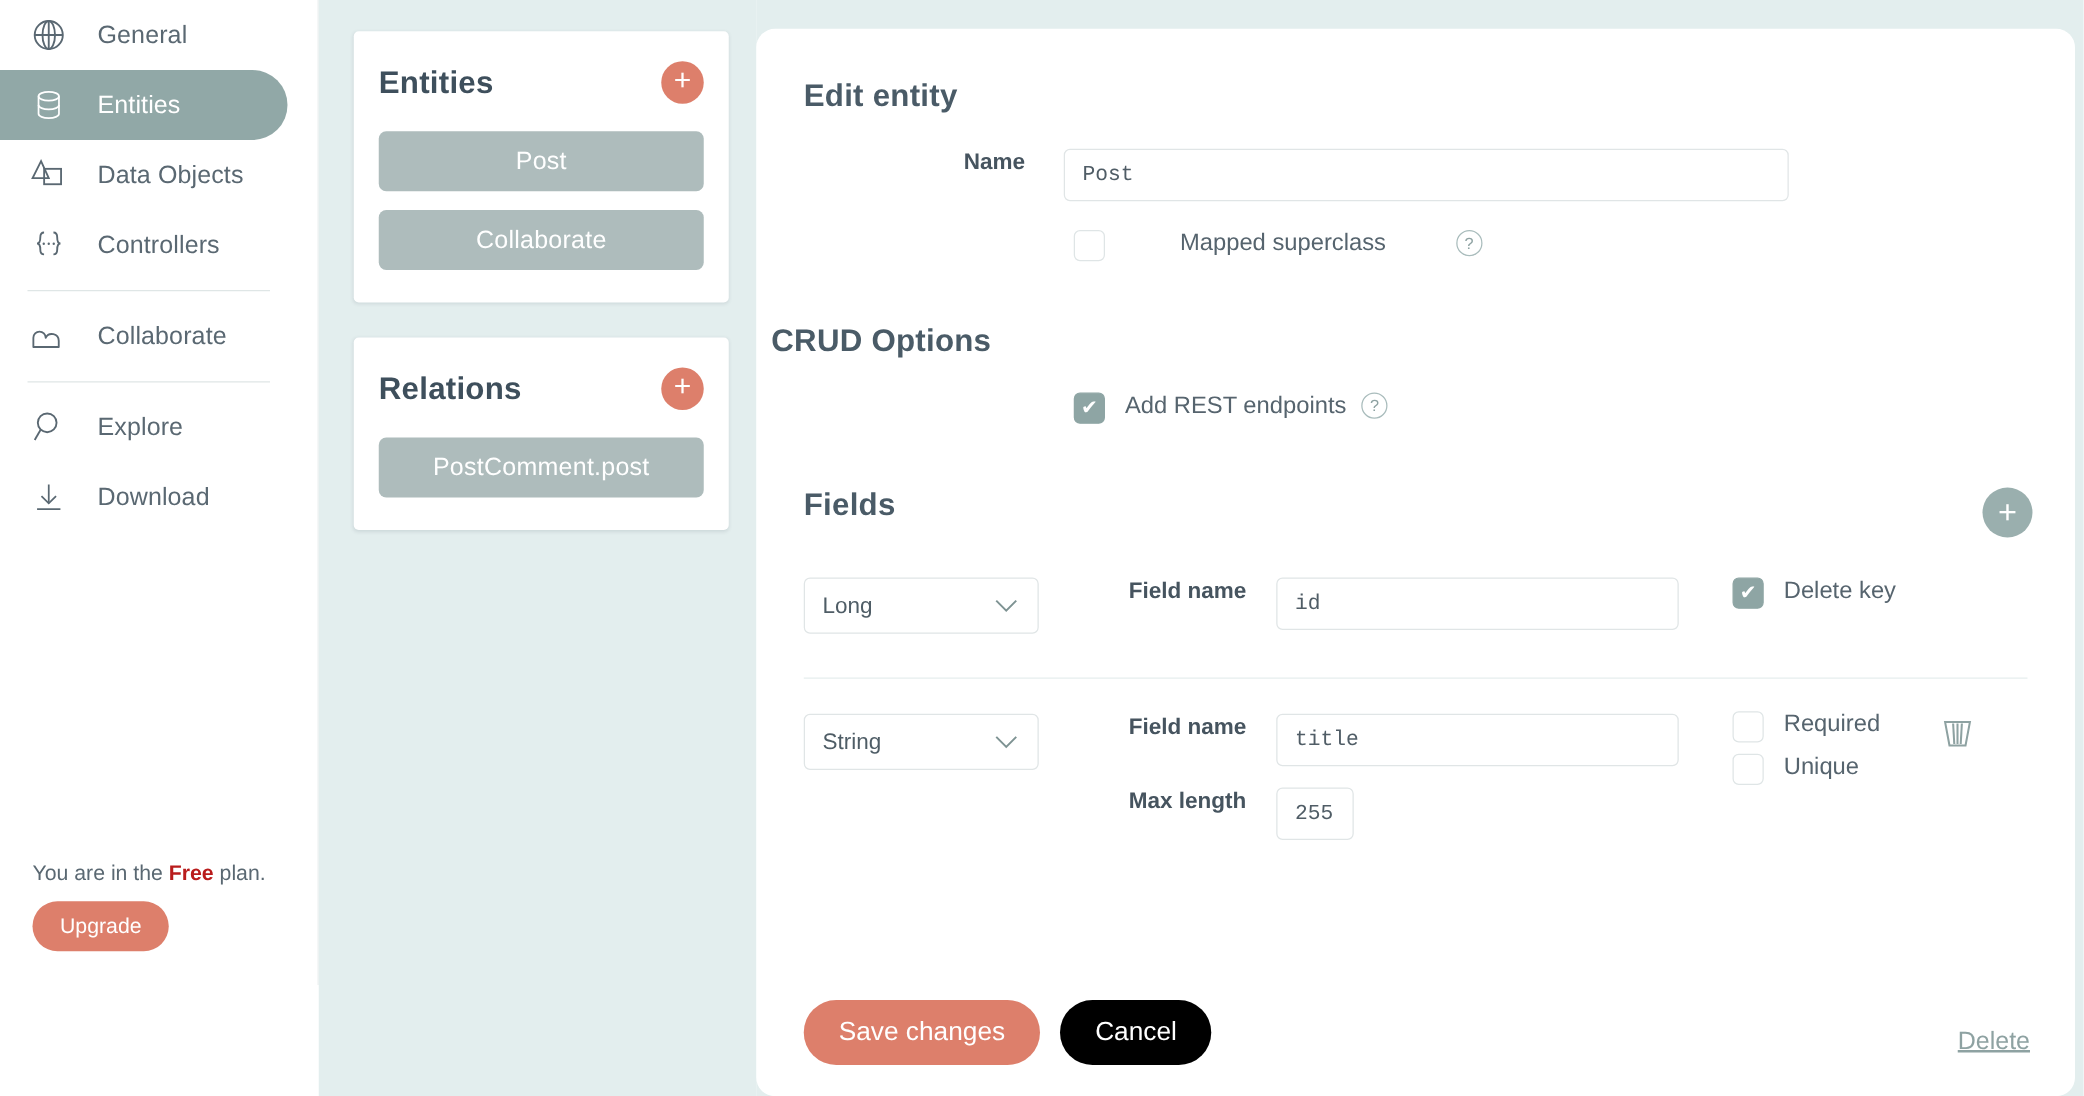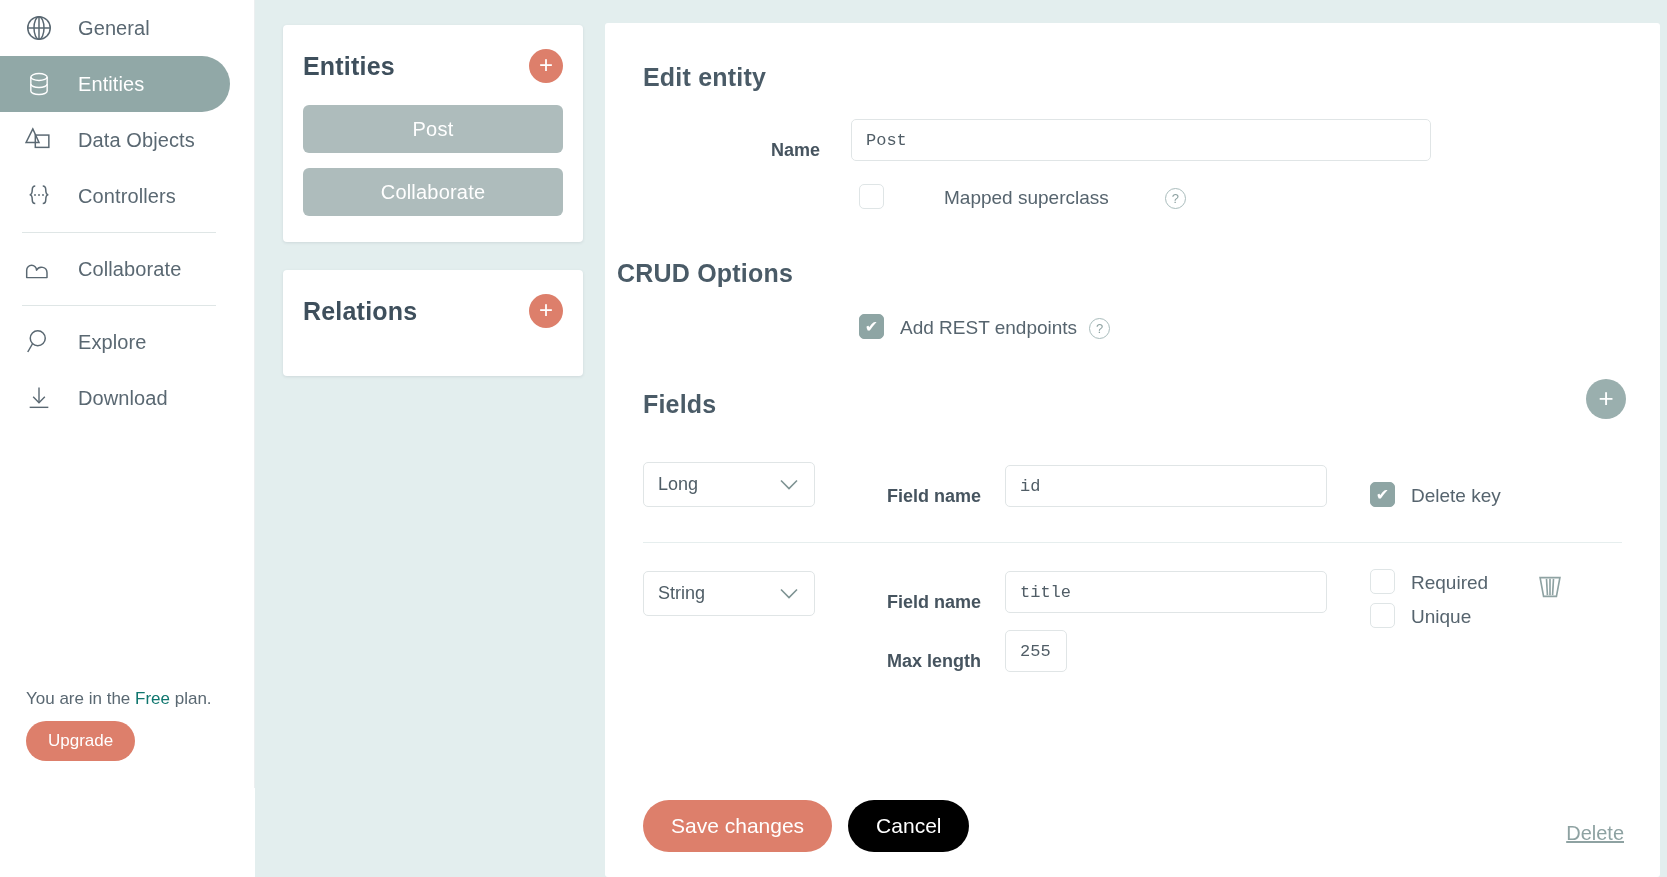--- a/index.html
+++ b/index.html
@@ -70,21 +70,21 @@
     left: 26px;
     bottom: 27px;
     width: 210px;
   }
   .plan-text {
     font-size: 17px;
     color: #5a6872;
     margin-bottom: 12px;
     white-space: nowrap;
   }
-  .plan-text b { font-weight: normal; color: #0f766e; }
+  .plan-text b { font-weight: bold; color: #b91c1c; }
   .upgrade-btn {
     display: inline-block;
     background: #dd7f6b;
     color: #ffffff;
     border: none;
     border-radius: 22px;
     font-size: 17px;
     padding: 10px 22px;
     cursor: pointer;
     font-family: "Liberation Sans", sans-serif;
@@ -152,35 +152,35 @@
   
   .main-wrap {
     flex: 1;
     background: #e3eeee;
     padding: 23px 7px 0 0;
     height: 877px;
   }
   .main-panel {
     background: #ffffff;
     height: 100%;
-    border-radius: 3px;
+    border-radius: 15px;
     padding: 40px 0 0 0;
     position: relative;
     overflow: hidden;
   }
   .section-title {
     font-size: 25px;
     color: #4a5b67;
     font-weight: bold;
     margin-left: 38px;
     letter-spacing: 0.2px;
   }
   .row {
     display: flex;
-    align-items: flex-end;
+    align-items: flex-start;
   }
   .lbl-right {
     font-size: 18px;
     font-weight: bold;
     color: #46545f;
     text-align: right;
     white-space: nowrap;
   }
   .txt-input {
     border: 1px solid #e0e5e6;
@@ -227,21 +227,21 @@
     font-size: 13px;
     display: inline-flex;
     align-items: center;
     justify-content: center;
     margin-left: 12px;
     cursor: pointer;
     flex: 0 0 21px;
   }
   .sel {
     position: relative;
-    width: 172px;
+    width: 188px;
     height: 45px;
     border: 1px solid #e0e5e6;
     border-radius: 5px;
     display: flex;
     align-items: center;
     padding: 16px 14px;
     font-size: 18px;
     color: #4f5d66;
     cursor: pointer;
     background: #fff;
@@ -405,20 +405,21 @@
       <div class="chip">Collaborate</div>
     </div>
 
     <div class="panel">
       <div class="panel-head">
         <span class="panel-title">Relations</span>
         <button class="round-add">
           <span>+</span>
         </button>
       </div>
+      <div class="chip">PostComment.post</div>
     </div>
 
   </section>
 
   <section class="main-wrap">
     <div class="main-panel">
 
       <div class="section-title">Edit entity</div>
 
       <div class="row" style="margin-top:27px;">

